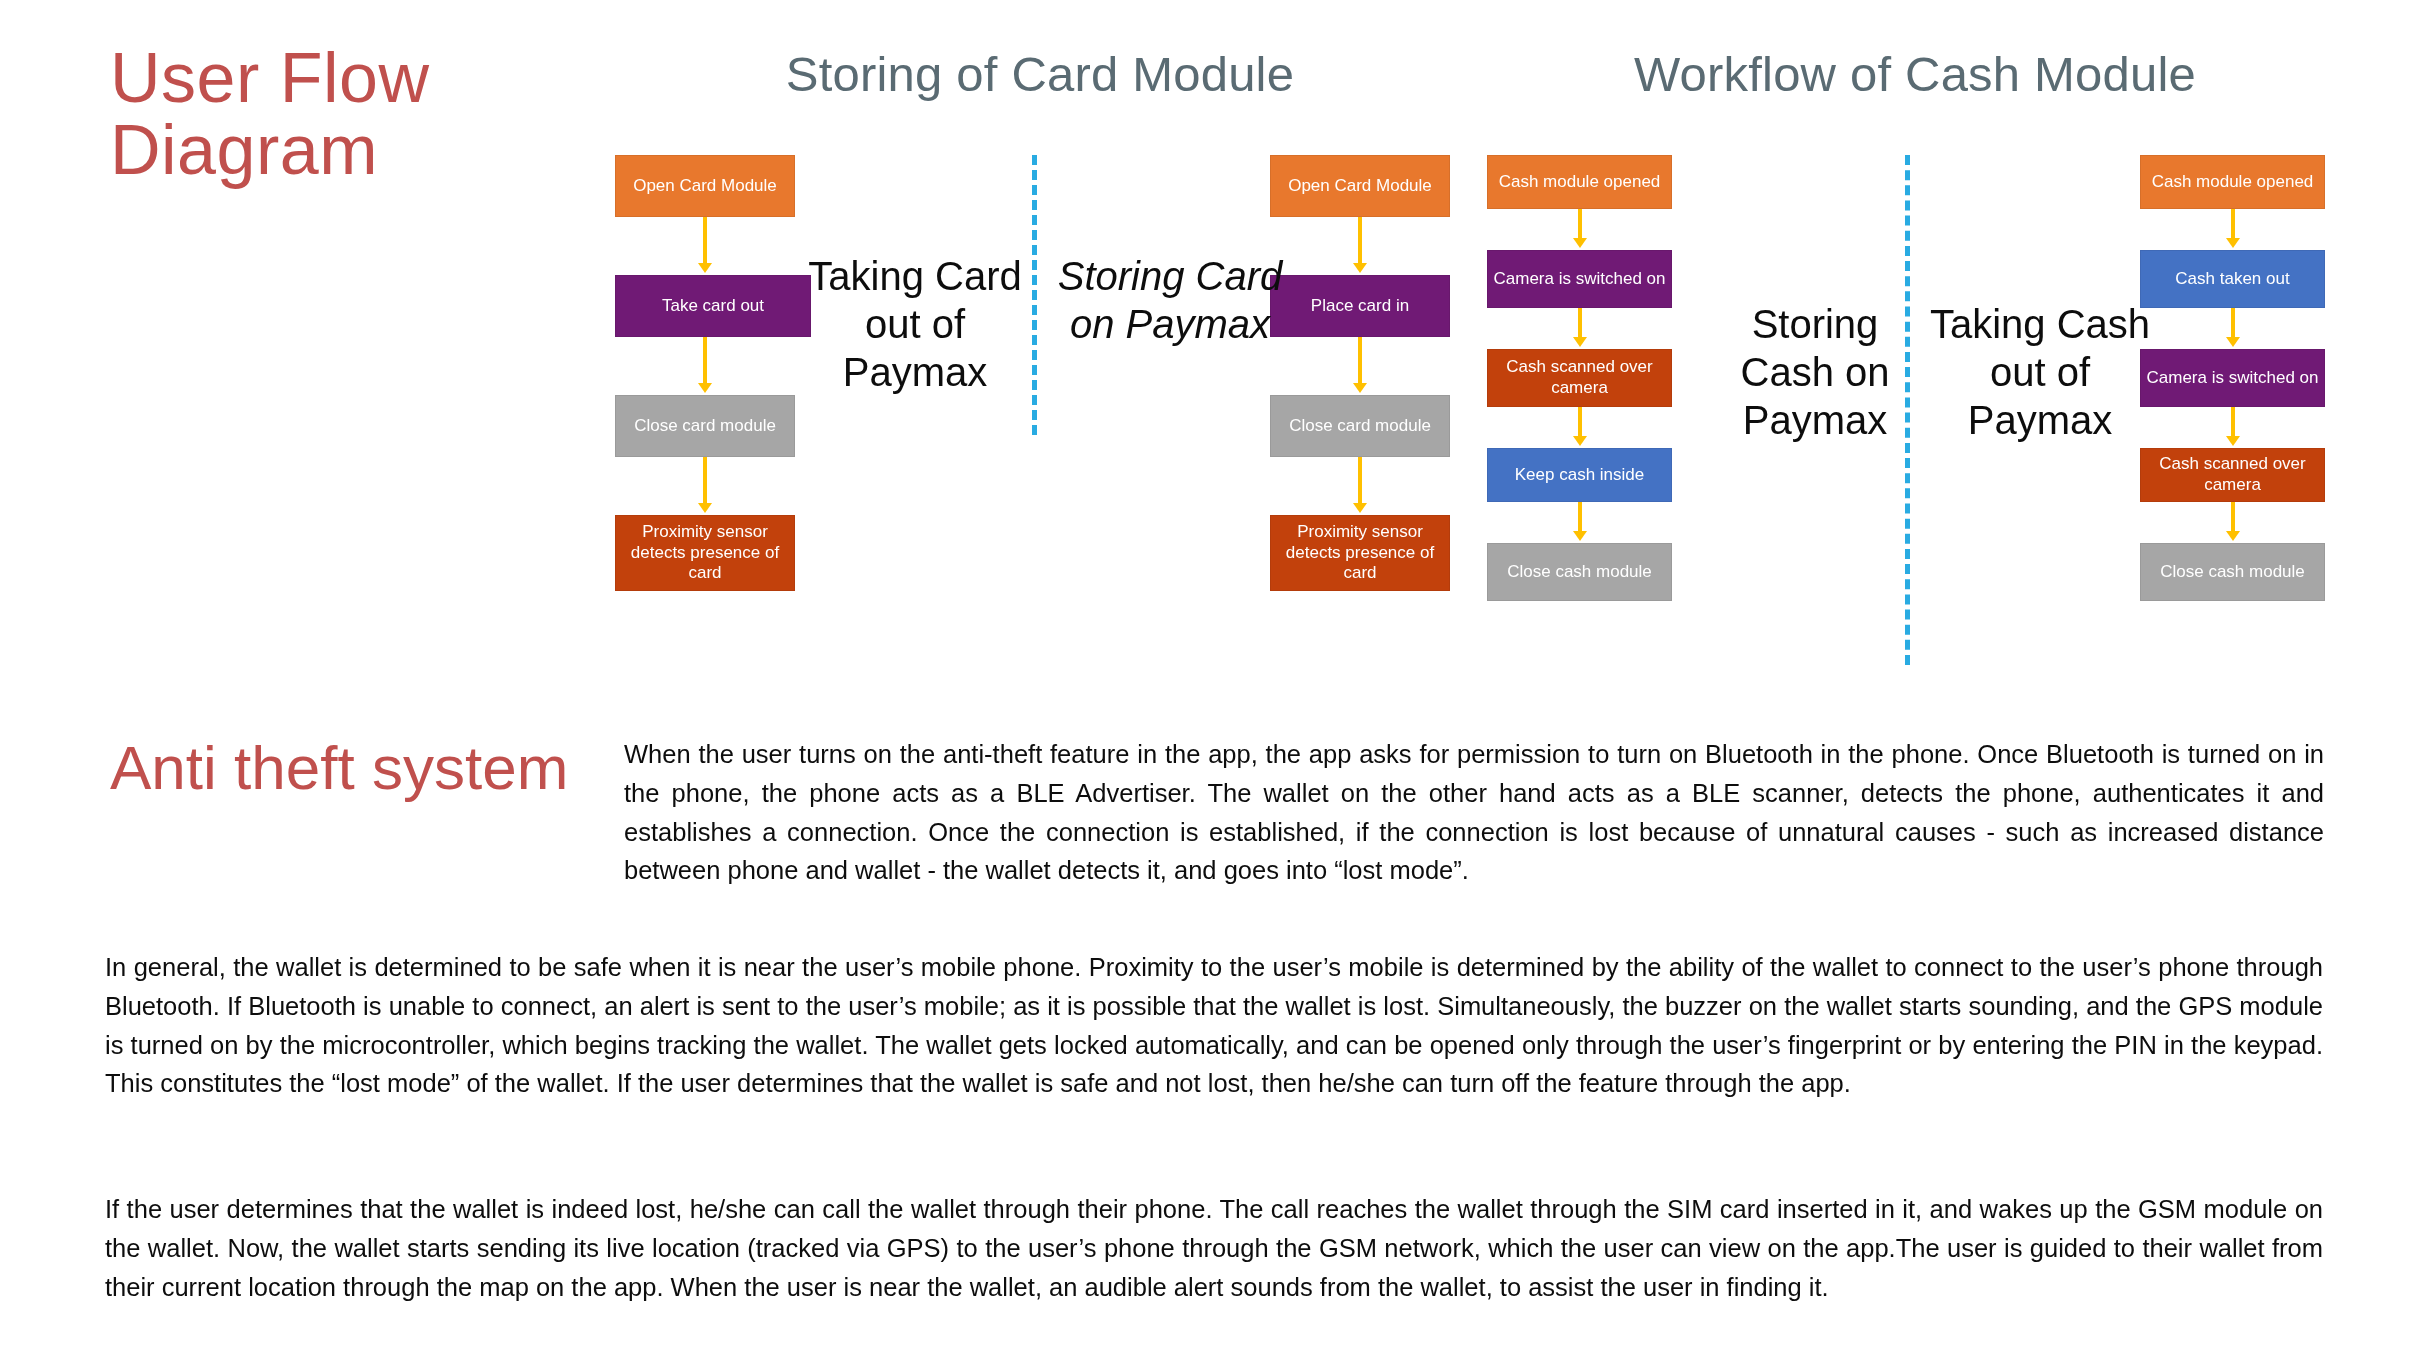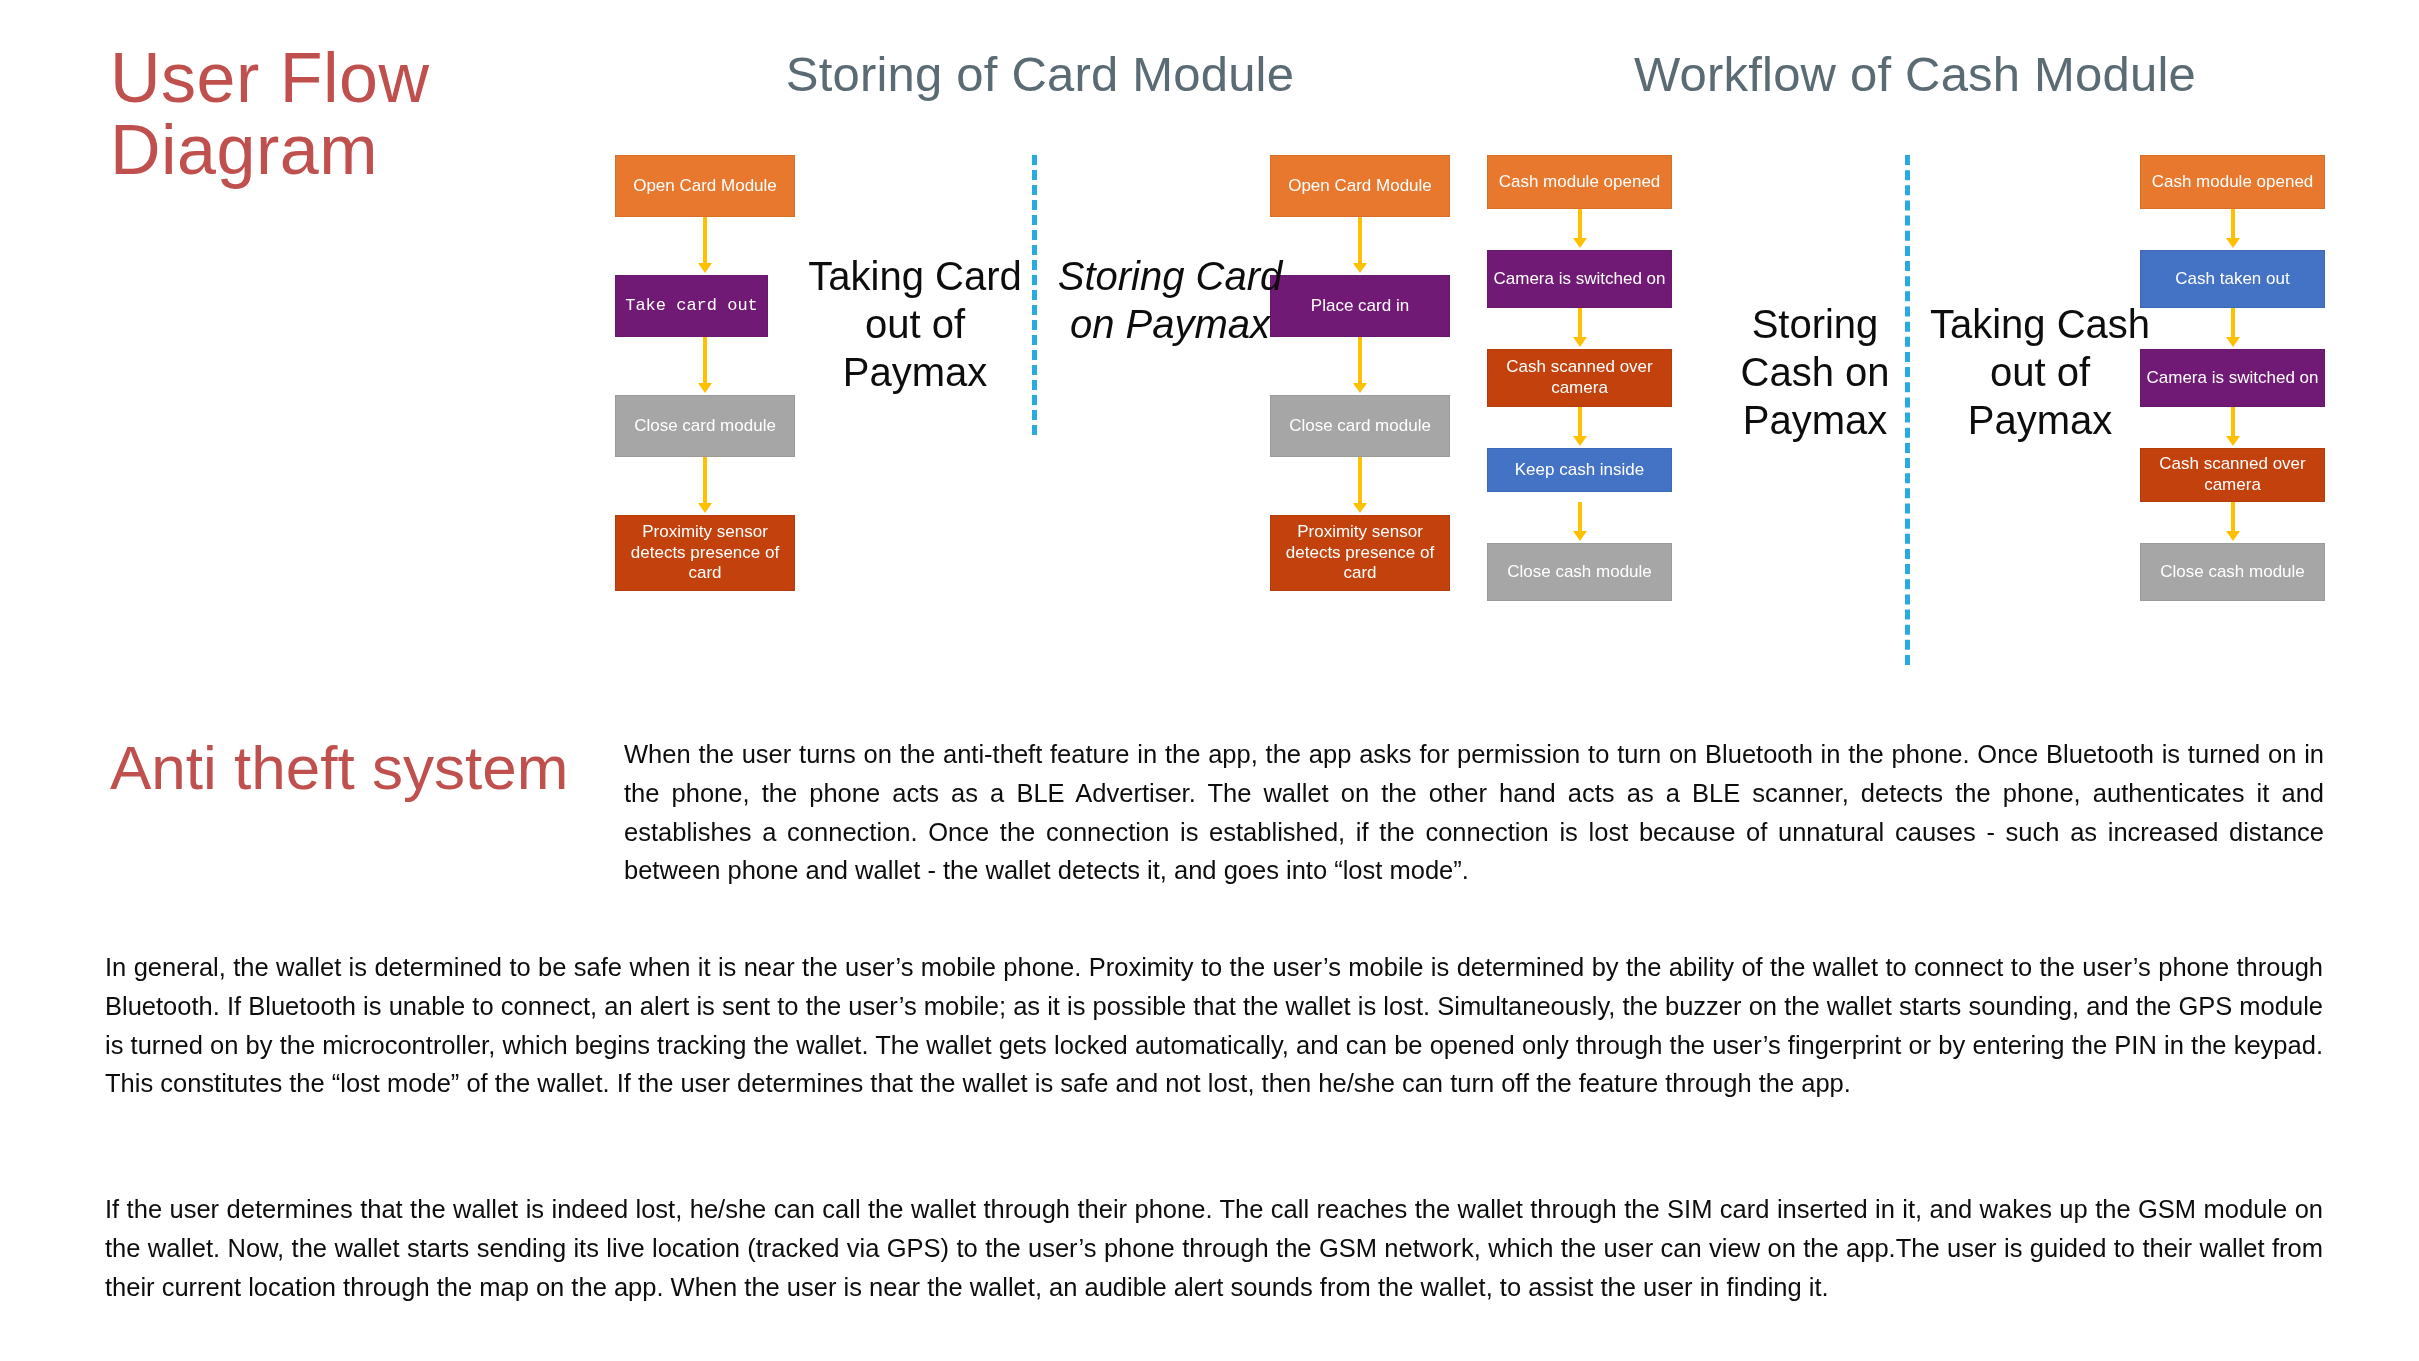--- a/index.html
+++ b/index.html
@@ -128,41 +128,41 @@
 <body>
 
 <div class="slide-title">User Flow Diagram</div>
 
 <div class="workflow-heading" id="wf-card-heading">Storing of Card Module</div>
 <div class="workflow-heading" id="wf-cash-heading">Workflow of Cash Module</div>
 
 <div class="flow-area" id="flow-area">
     <div class="flow-box c-orange" style="left: 615px; top: 155px; width: 180px; height: 62px;">Open Card Module</div>
     <div class="arrow" style="left: 703px; top: 217px; height: 47px;"></div>
-    <div class="flow-box c-blue" style="left: 615px; top: 275px; width: 153px; height: 62px; font-family: Liberation Mono, monospace;">Take card out</div>
+    <div class="flow-box c-blue" style="left: 615px; top: 275px; width: 196px; height: 62px;">Take card out</div>
     <div class="arrow" style="left: 703px; top: 337px; height: 47px;"></div>
     <div class="flow-box c-gray" style="left: 615px; top: 395px; width: 180px; height: 62px;">Close card module</div>
     <div class="arrow" style="left: 703px; top: 457px; height: 47px;"></div>
     <div class="flow-box c-green" style="left: 615px; top: 515px; width: 180px; height: 76px;">Proximity sensor detects presence of card</div>
     <div class="flow-label" style="left: 800px; top: 252px; width: 230px;">Taking Card out of Paymax</div>
     <div class="flow-box c-orange" style="left: 1270px; top: 155px; width: 180px; height: 62px;">Open Card Module</div>
     <div class="arrow" style="left: 1358px; top: 217px; height: 47px;"></div>
     <div class="flow-box c-blue" style="left: 1270px; top: 275px; width: 180px; height: 62px;">Place card in</div>
     <div class="arrow" style="left: 1358px; top: 337px; height: 47px;"></div>
     <div class="flow-box c-gray" style="left: 1270px; top: 395px; width: 180px; height: 62px;">Close card module</div>
     <div class="arrow" style="left: 1358px; top: 457px; height: 47px;"></div>
     <div class="flow-box c-green" style="left: 1270px; top: 515px; width: 180px; height: 76px;">Proximity sensor detects presence of card</div>
     <div class="flow-label" style="left: 1055px; top: 252px; width: 230px; font-style: italic;">Storing Card on Paymax</div>
     <div class="flow-box c-orange" style="left: 1487px; top: 155px; width: 185px; height: 54px;">Cash module opened</div>
     <div class="arrow" style="left: 1577.5px; top: 209px; height: 30px;"></div>
     <div class="flow-box c-blue" style="left: 1487px; top: 250px; width: 185px; height: 58px;">Camera is switched on</div>
     <div class="arrow" style="left: 1577.5px; top: 308px; height: 30px;"></div>
     <div class="flow-box c-green" style="left: 1487px; top: 349px; width: 185px; height: 58px;">Cash scanned over camera</div>
     <div class="arrow" style="left: 1577.5px; top: 407px; height: 30px;"></div>
-    <div class="flow-box c-dblue" style="left: 1487px; top: 448px; width: 185px; height: 44px;">Keep cash inside</div>
+    <div class="flow-box c-dblue" style="left: 1487px; top: 448px; width: 185px; height: 54px;">Keep cash inside</div>
     <div class="arrow" style="left: 1577.5px; top: 502px; height: 30px;"></div>
     <div class="flow-box c-gray" style="left: 1487px; top: 543px; width: 185px; height: 58px;">Close cash module</div>
     <div class="flow-label" style="left: 1700px; top: 300px; width: 230px;">Storing Cash on Paymax</div>
     <div class="flow-box c-orange" style="left: 2140px; top: 155px; width: 185px; height: 54px;">Cash module opened</div>
     <div class="arrow" style="left: 2230.5px; top: 209px; height: 30px;"></div>
     <div class="flow-box c-dblue" style="left: 2140px; top: 250px; width: 185px; height: 58px;">Cash taken out</div>
     <div class="arrow" style="left: 2230.5px; top: 308px; height: 30px;"></div>
     <div class="flow-box c-blue" style="left: 2140px; top: 349px; width: 185px; height: 58px;">Camera is switched on</div>
     <div class="arrow" style="left: 2230.5px; top: 407px; height: 30px;"></div>
     <div class="flow-box c-green" style="left: 2140px; top: 448px; width: 185px; height: 54px;">Cash scanned over camera</div>

